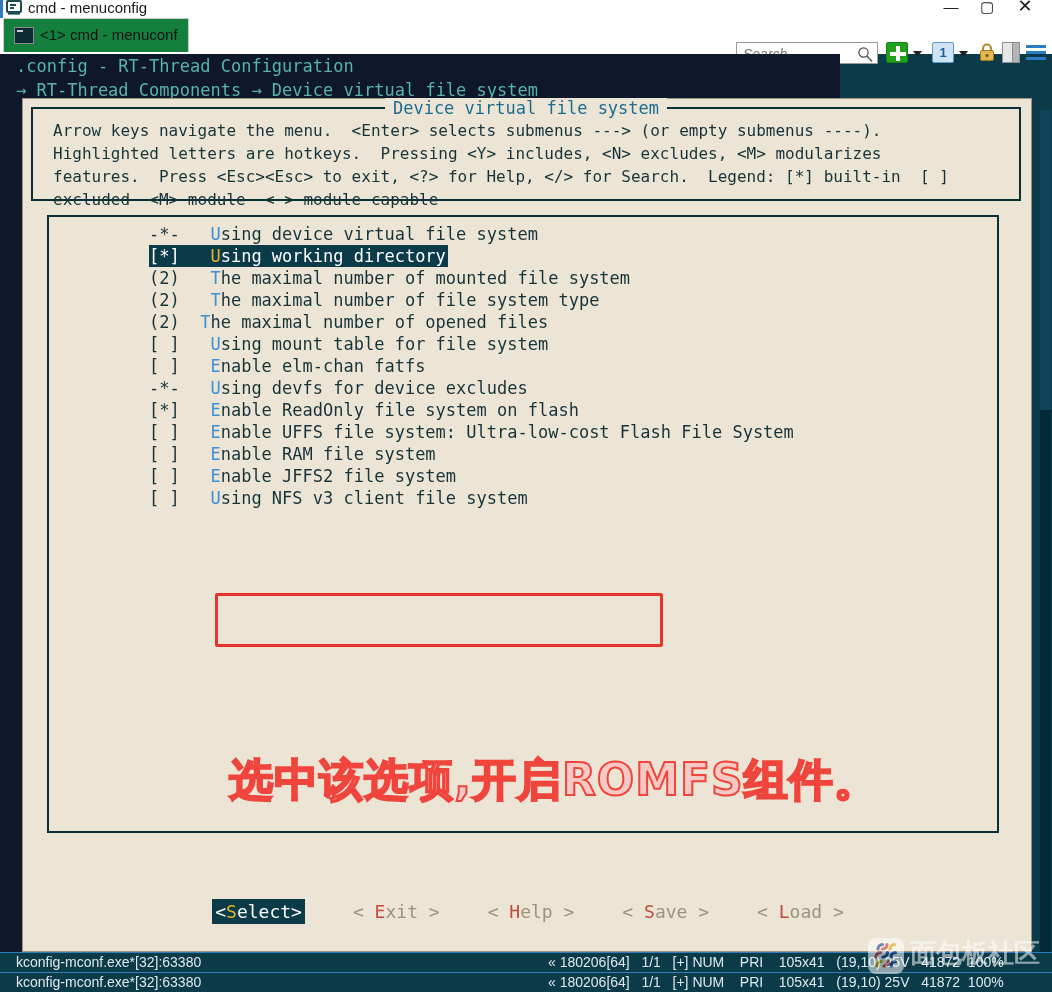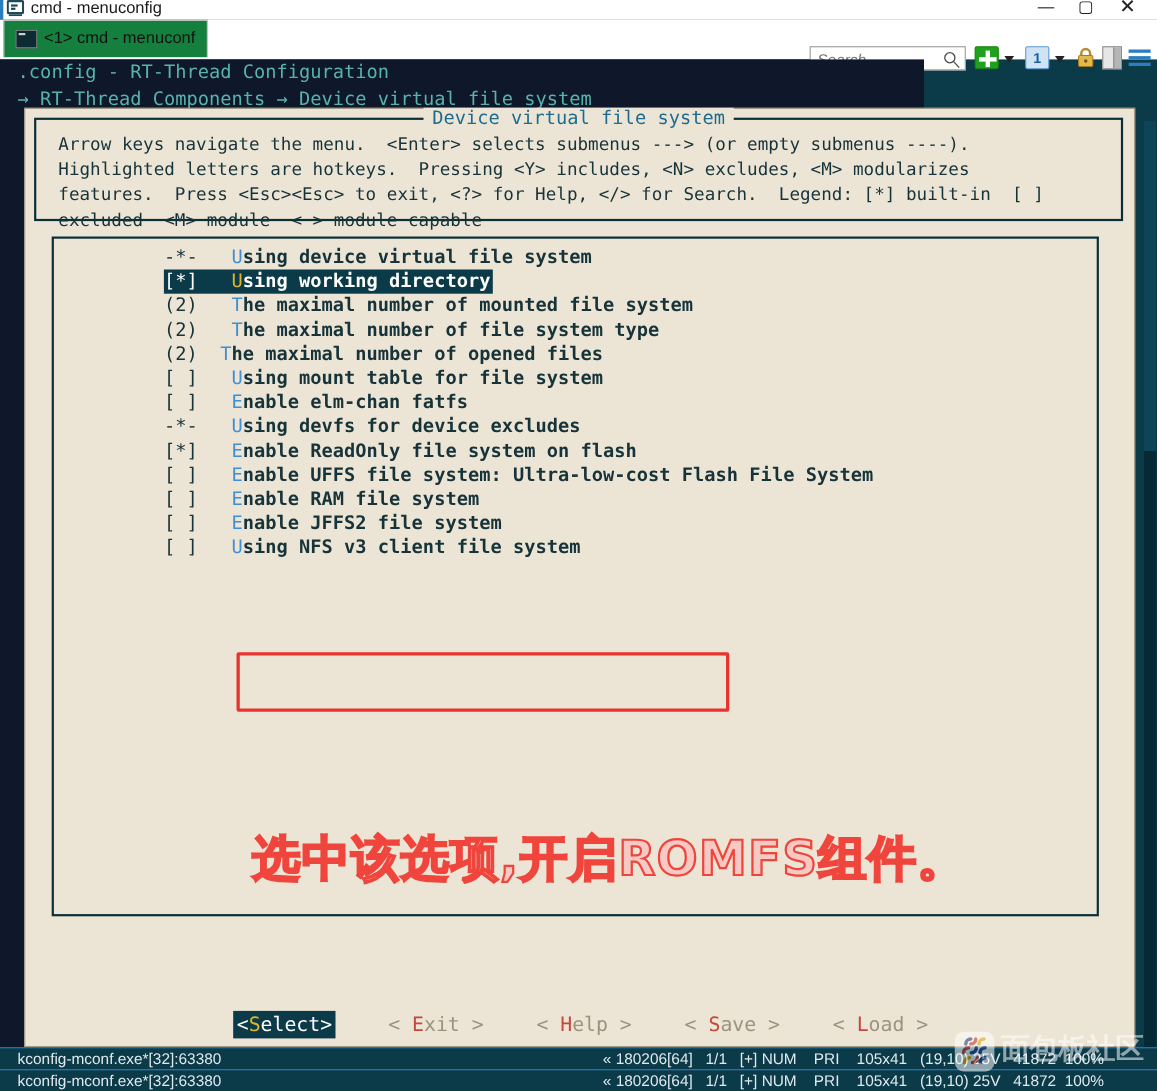--- a/index.html
+++ b/index.html
@@ -79,21 +79,21 @@
     font-family:"DejaVu Sans Mono","Liberation Mono",monospace;white-space:pre;}
 
   
   .listbox{position:absolute;left:24px;top:116px;width:952px;height:618px;
     border:2px solid #0b2f37;box-sizing:border-box;background:#ece5d5;}
   .mlist{position:absolute;left:100px;top:6px;width:850px;
     font-family:"DejaVu Sans Mono","Liberation Mono",monospace;font-size:17px;}
   .mrow{height:22px;line-height:22px;white-space:pre;color:#17333a;position:relative;}
   .mrow .mk{color:#17333a;}
   .mrow .hk{color:#3f8fd6;}
-  .mrow .tx{color:#17333a;font-weight:bold;}
+  .mrow .tx{color:#17333a;}
   .mrow.sel{background:#0b3a48;display:inline-block;padding-right:2px;}
   .mrow.sel .mk{color:#ffffff;}
   .mrow.sel .hk{color:#e0b528;}
   .mrow.sel .tx{color:#ffffff;}
   .selwrap{height:22px;line-height:22px;}
 
   
   .redbox{position:absolute;left:166px;top:376px;width:448px;height:54px;
     border:3px solid #e8332e;box-sizing:border-box;border-radius:2px;}
 
@@ -120,21 +120,21 @@
   .ime-cb{left:174px;width:22px;top:5px;font-size:16px;color:#8fa6bd;}
   .ime-shirt{left:202px;width:22px;top:4px;font-size:18px;}
   .ime-grid{left:230px;width:22px;top:5px;}
   .ime-grid i{position:absolute;width:7px;height:7px;background:#2f72c4;display:block;}
   .ime-grid i:nth-child(1){left:2px;top:2px;}
   .ime-grid i:nth-child(2){left:12px;top:2px;}
   .ime-grid i:nth-child(3){left:2px;top:12px;}
   .ime-grid i:nth-child(4){left:12px;top:12px;}
 
   
-  .btnbar{position:absolute;left:0;top:820px;width:1010px;text-align:center;
+  .btnbar{position:absolute;left:0;top:800px;width:1010px;text-align:center;
     font-family:"DejaVu Sans Mono","Liberation Mono",monospace;font-size:18px;white-space:pre;}
   .btnbar .bn{display:inline-block;margin:0 24px;color:#9a937f;}
   .btnbar .bn .bl{color:#c4493b;}
   .btnbar .sel{background:#0b3a48;color:#ffffff;padding:2px 3px;margin:0 24px;display:inline-block;}
   .btnbar .sel .bl{color:#e0b528;}
 
   
   .gutter{position:absolute;left:1038px;top:54px;width:14px;height:898px;background:#0b3a48;}
   .scroll-track{position:absolute;left:1040px;top:56px;width:11px;height:890px;background:#062a35;}
   .scroll-thumb{position:absolute;left:1040px;top:56px;width:11px;height:300px;background:#0e4457;}

